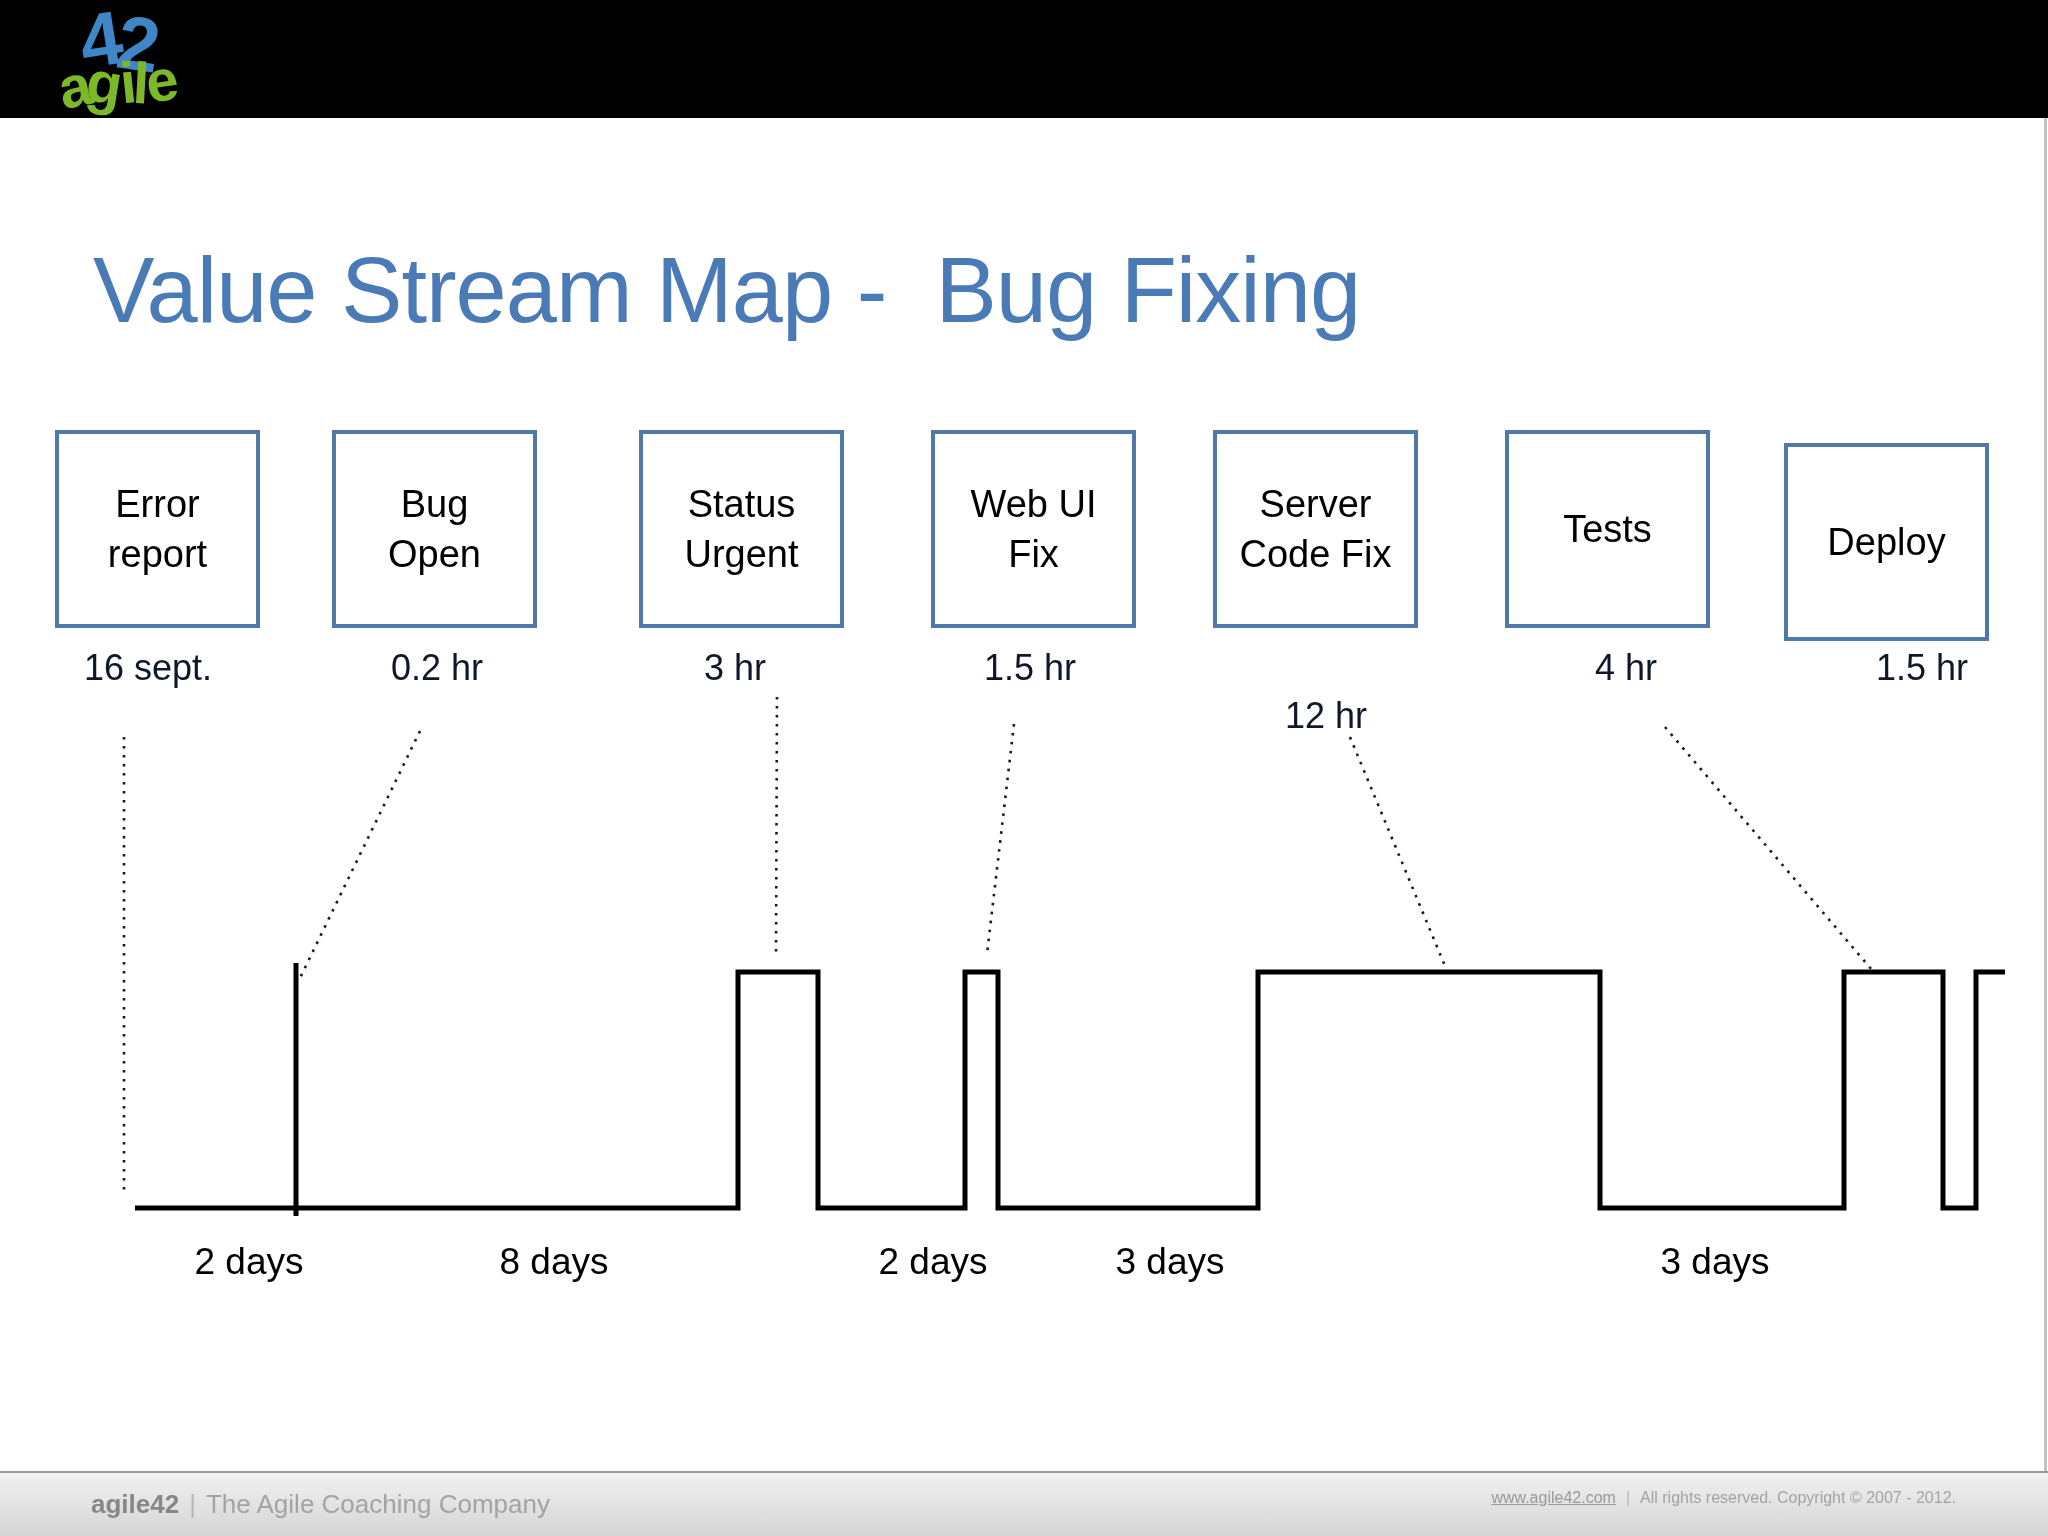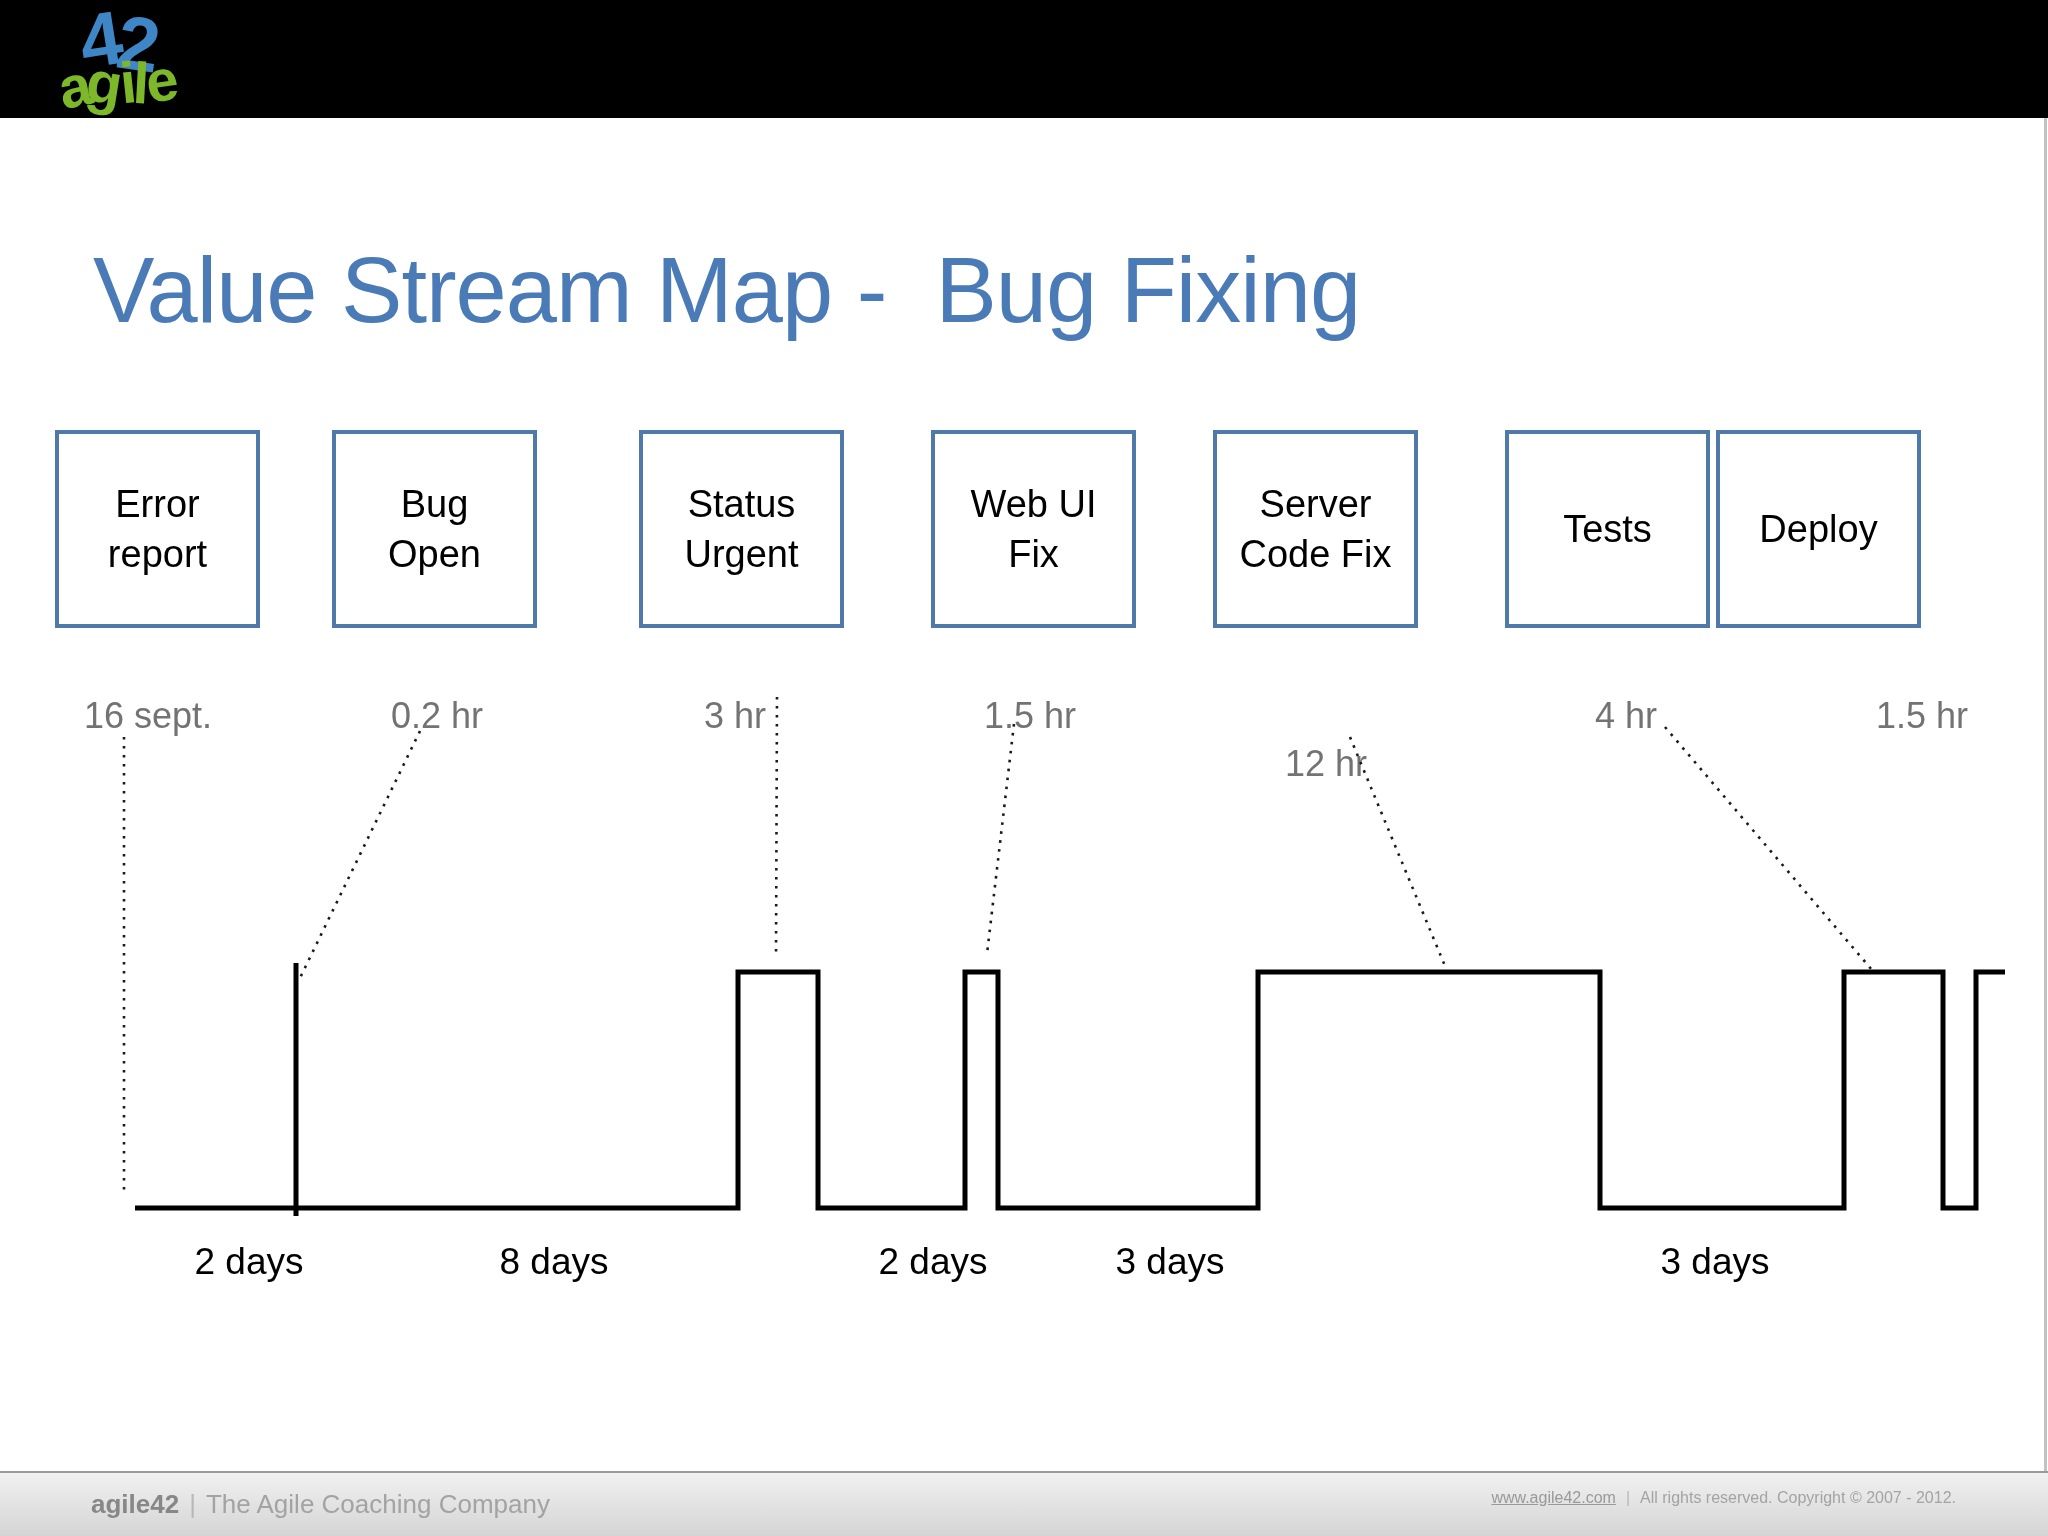--- a/index.html
+++ b/index.html
@@ -22,21 +22,21 @@
   .logo-word span:nth-child(5){transform:rotate(-8deg) translateY(-2px);}
   
   .title{position:absolute;left:93px;top:238px;margin:0;font-size:92px;font-weight:400;
          letter-spacing:-1px;white-space:pre;}
   
   .process-box{position:absolute;top:430px;width:205px;height:198px;box-sizing:border-box;
                border:4px solid #4e79a8;background:#fff;display:flex;align-items:center;
                justify-content:center;text-align:center;}
   .box-label{font-size:38px;line-height:1.32;color:#000;padding:0 14px;}
   
-  .time-label{position:absolute;top:696px;height:40px;line-height:40px;font-size:36px;color:#737373;
+  .time-label{position:absolute;top:648px;height:40px;line-height:40px;font-size:36px;color:#0f172a;
               transform:translateX(-50%);white-space:nowrap;}
   
   .wait-label{position:absolute;top:1240px;height:44px;line-height:44px;font-size:37px;color:#000;
               transform:translateX(-50%);white-space:nowrap;margin-left:44px;}
   
   .chart-svg{position:absolute;left:0;top:0;width:2048px;height:1536px;}
   .step-path{fill:none;stroke:#000;stroke-width:5;}
   .connector{stroke:#1a1a1a;stroke-width:2.6;stroke-dasharray:2.6 6.4;}
   
   .right-edge{position:absolute;right:1px;top:118px;height:1353px;width:3px;background:#8f8f8f;opacity:.55;}
@@ -76,21 +76,21 @@
       </div>
       <div class="process-box" style="left: 931px; border-color: rgb(78, 121, 168);">
         <div class="box-label">Web UI Fix</div>
       </div>
       <div class="process-box" style="left: 1213px; border-color: rgb(78, 121, 168);">
         <div class="box-label">Server Code Fix</div>
       </div>
       <div class="process-box" style="left: 1505px; border-color: rgb(78, 121, 168);">
         <div class="box-label">Tests</div>
       </div>
-      <div class="process-box" style="left: 1716px; border-color: rgb(78, 121, 168);">
+      <div class="process-box" style="left: 1784px; border-color: rgb(78, 121, 168); margin-top: 13px;">
         <div class="box-label">Deploy</div>
       </div>
     </div>
 
   <div id="times">
       <div class="time-label" style="left: 148px;">16 sept.</div>
       <div class="time-label" style="left: 437px;">0.2 hr</div>
       <div class="time-label" style="left: 735px;">3 hr</div>
       <div class="time-label" style="left: 1030px;">1.5 hr</div>
       <div class="time-label" style="left: 1326px; margin-top: 48px;">12 hr</div>

